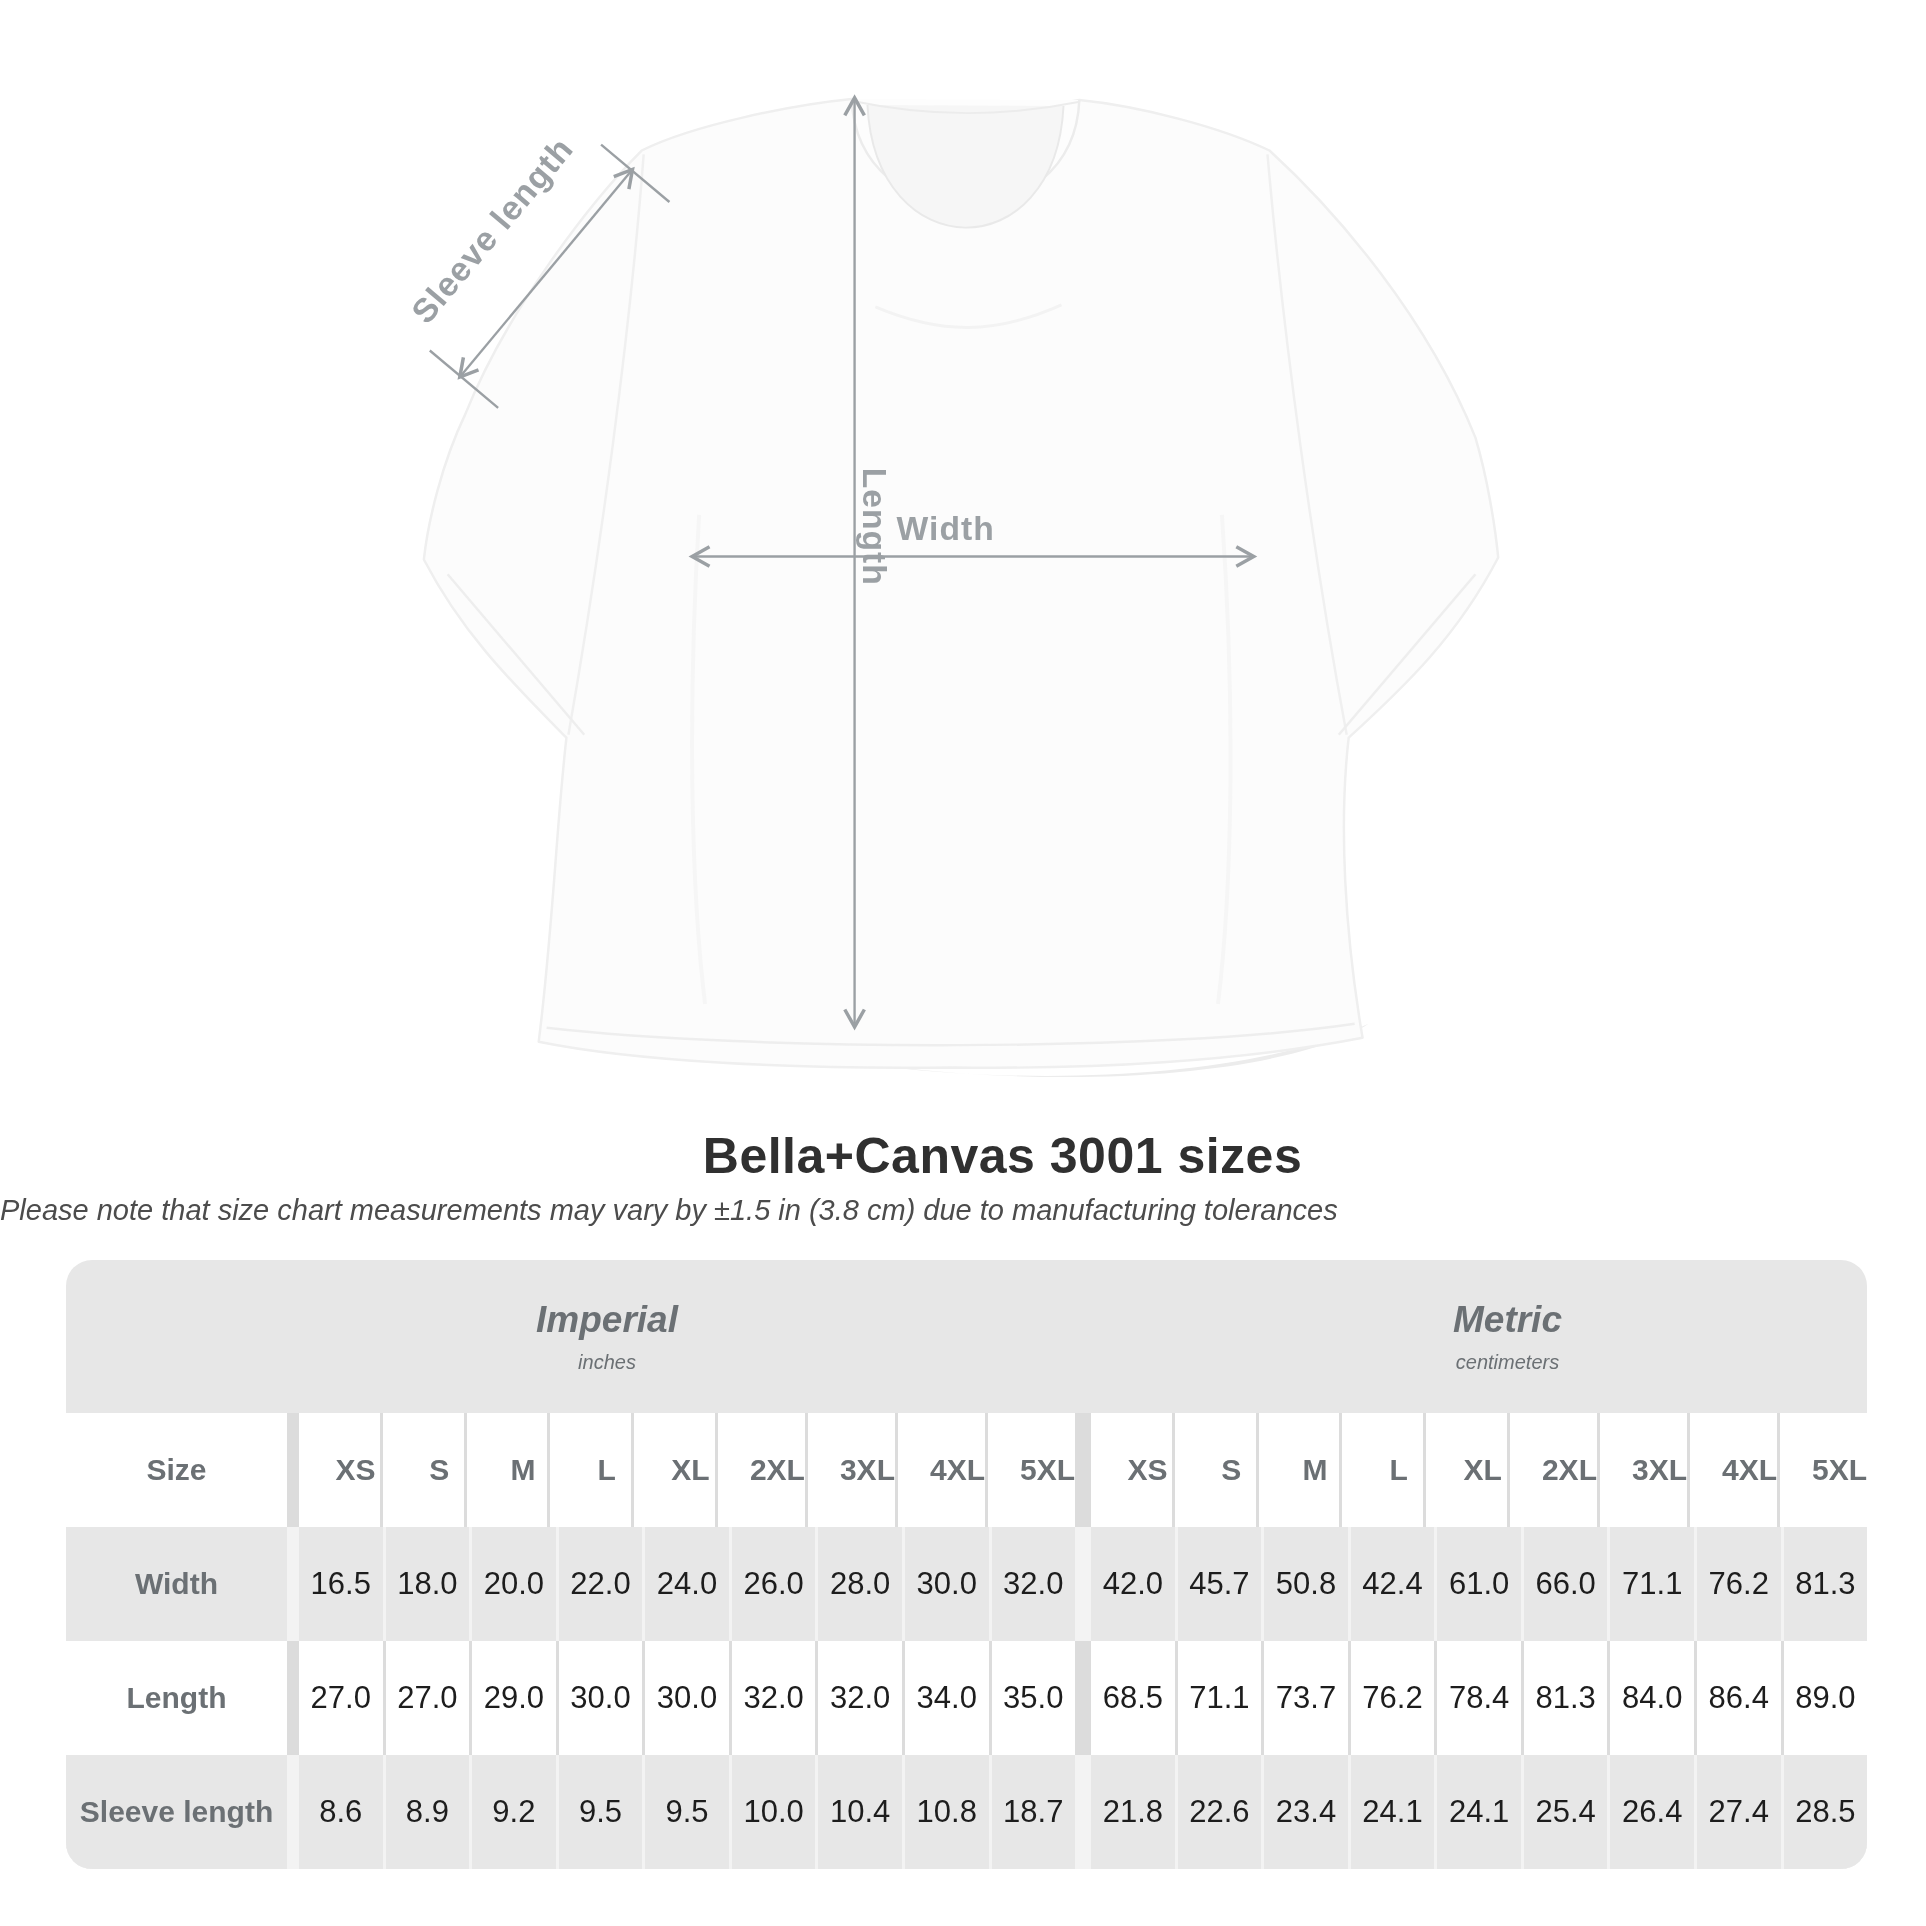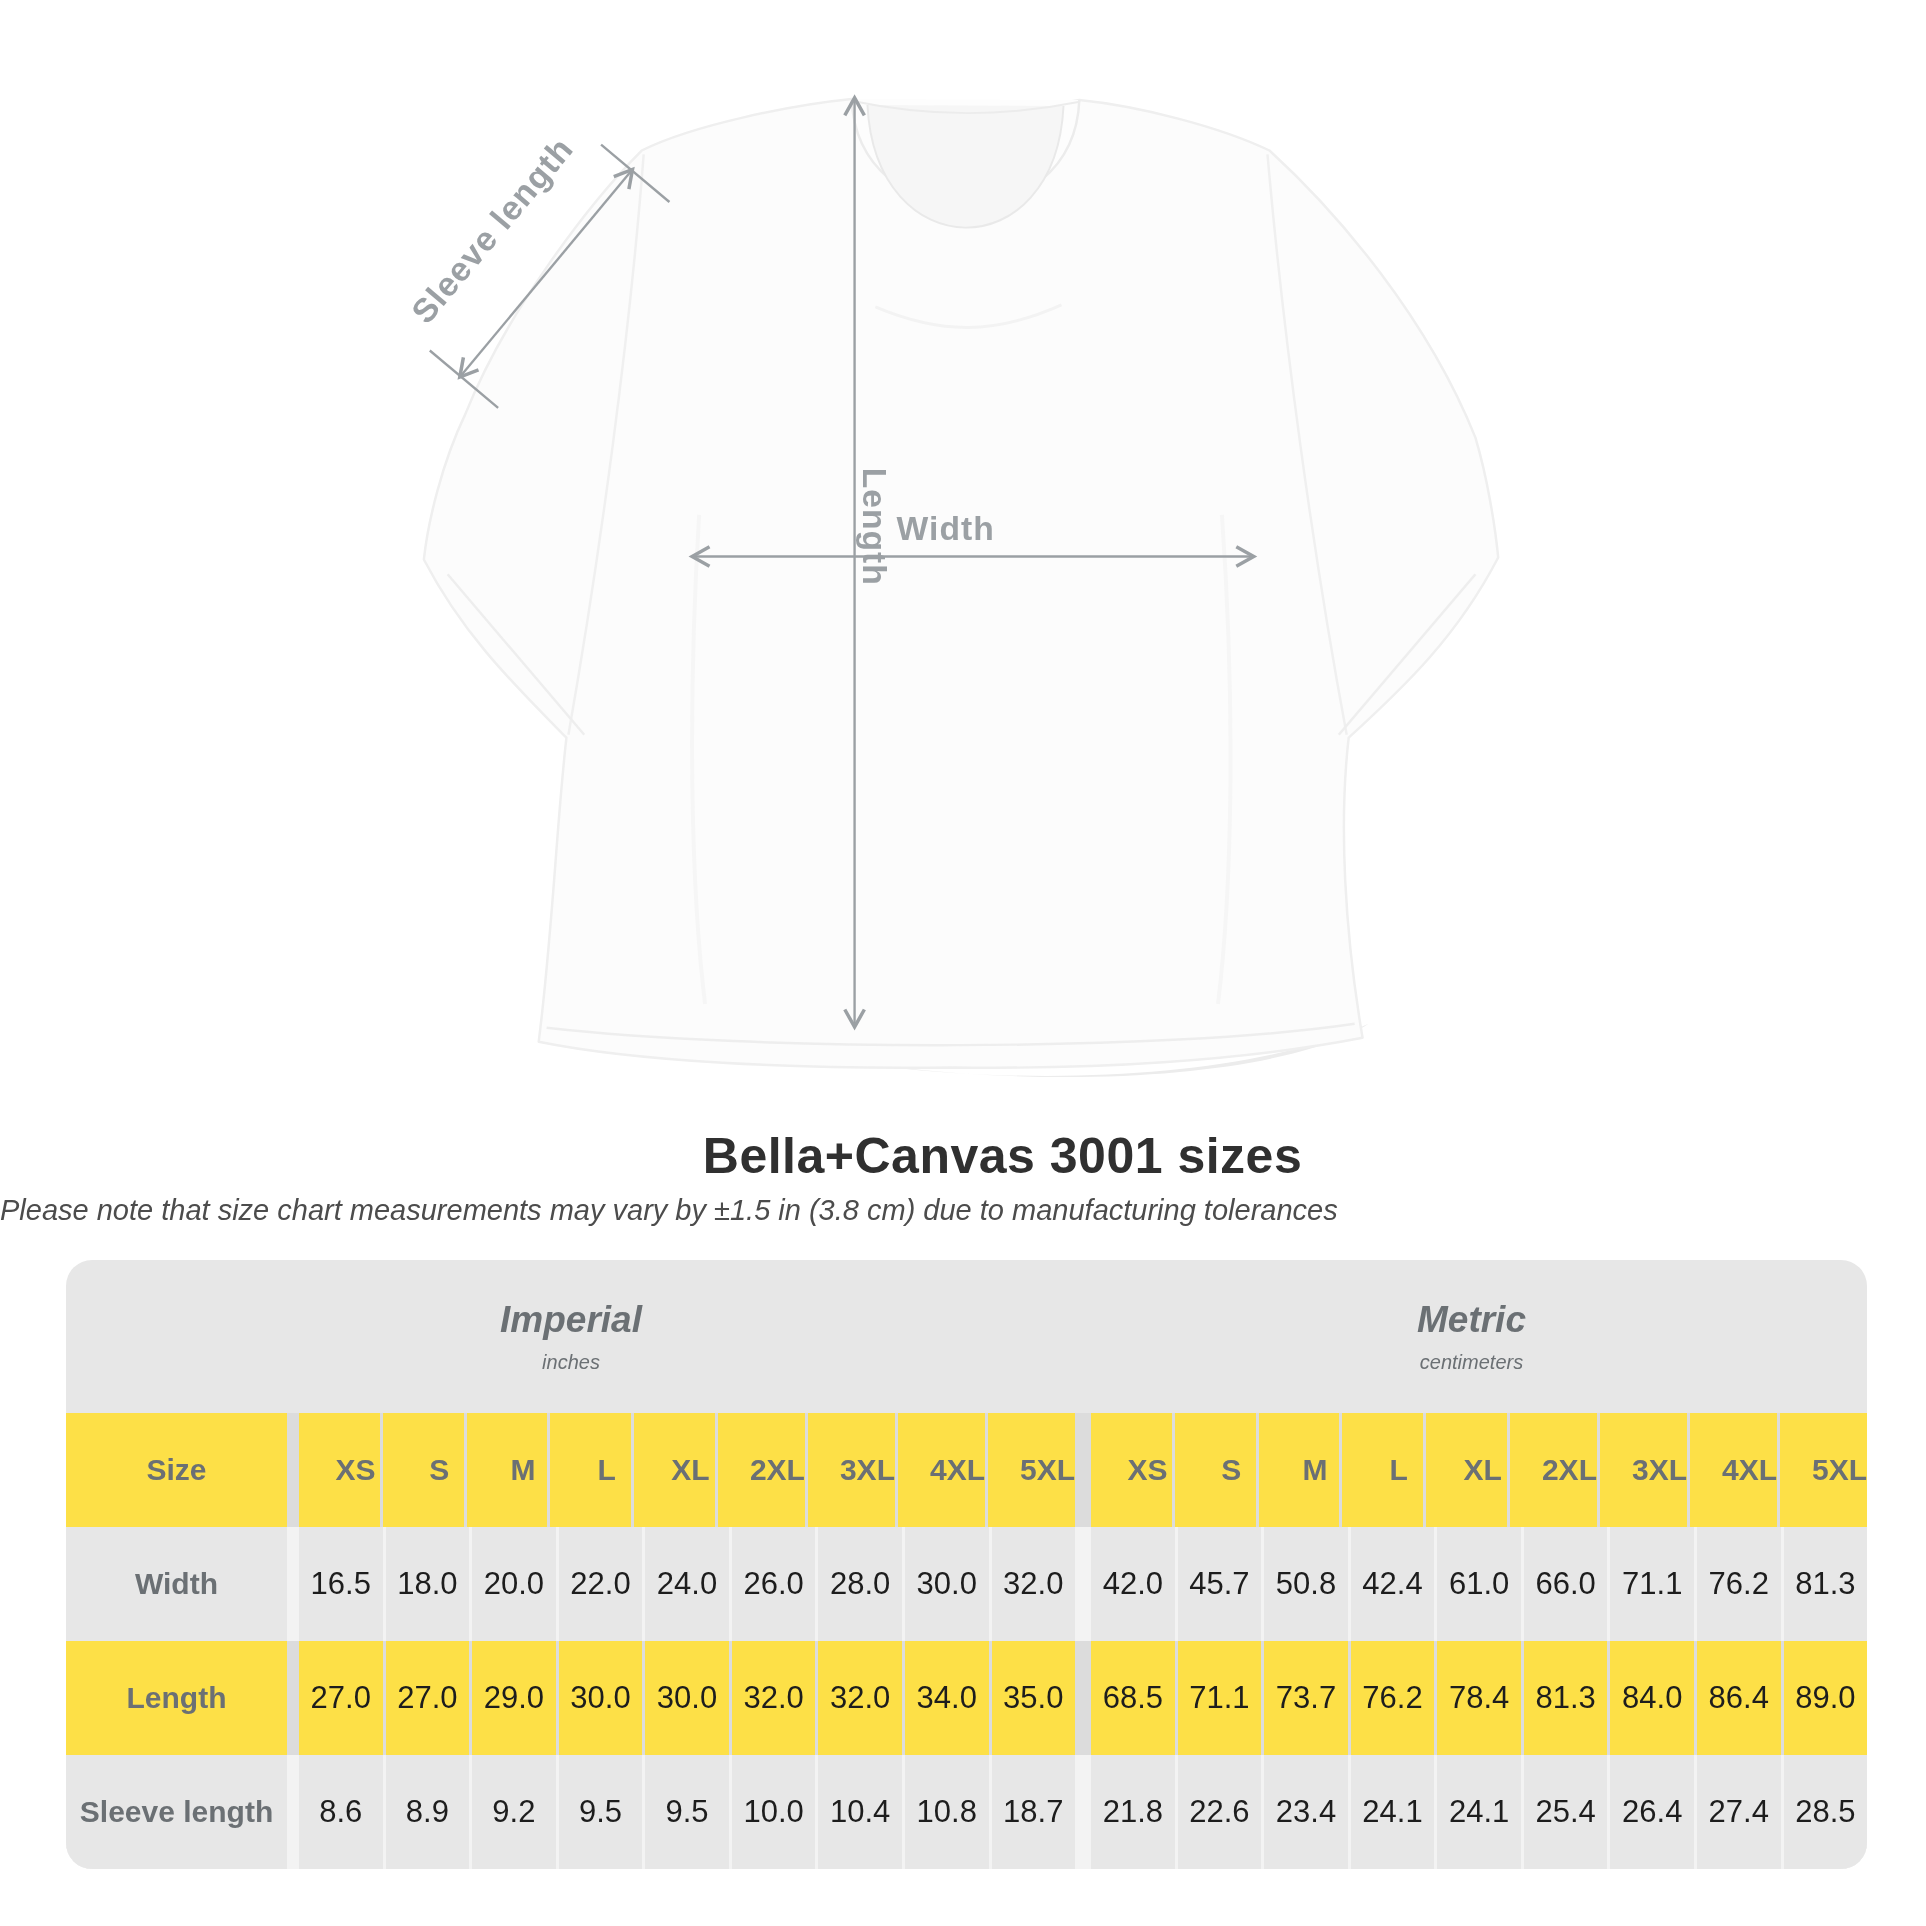--- a/index.html
+++ b/index.html
@@ -9,29 +9,29 @@
 
   .page-title{position:absolute;left:0;top:1127px;width:1927px;text-align:center;
     font-size:50px;font-weight:bold;color:#303030;letter-spacing:0.5px;padding-left:39px;}
   .page-note{position:absolute;left:0;top:1194px;width:1927px;
     font-size:29px;font-style:italic;color:#4c4c4c;}
 
   .panel{position:absolute;left:66px;top:1260px;width:1801px;height:609px;
     background:#e7e7e7;border-radius:26px;overflow:hidden;}
 
   .secrow{display:flex;height:153px;}
-  .sec{display:flex;flex-direction:column;align-items:center;justify-content:center;gap:10px;}
+  .sec{display:flex;flex-direction:column;align-items:center;justify-content:center;gap:10px;padding-left:36px;}
   .sec-left{width:1010px;}
   .sec-right{flex:1;}
   .sec-name{font-size:37px;font-weight:bold;font-style:italic;color:#6b7074;}
   .sec-unit{font-size:20px;font-style:italic;color:#6b7074;}
 
   .row{display:flex;height:114px;}
   .row.white{background:#dcdcdc;}
-  .row.white .lab,.row.white .cell{background:#fde047;}
+  .row.white .lab,.row.white .cell{background:#ffffff;}
   .row.gray{background:#f3f3f3;}
   .row.gray .lab,.row.gray .cell{background:#e7e7e7;}
 
   .lab{width:221px;display:flex;align-items:center;justify-content:center;
     font-size:30px;font-weight:bold;color:#6b7074;}
   .cell{flex:1;margin-left:3px;display:flex;align-items:center;justify-content:center;
     font-size:31px;color:#1d1d1d;}
   .cell.h{font-weight:bold;color:#6b7074;font-size:30px;padding-left:32px;}
   .cell.gapA{margin-left:12px;}
   .cell.gapB{margin-left:16px;}

